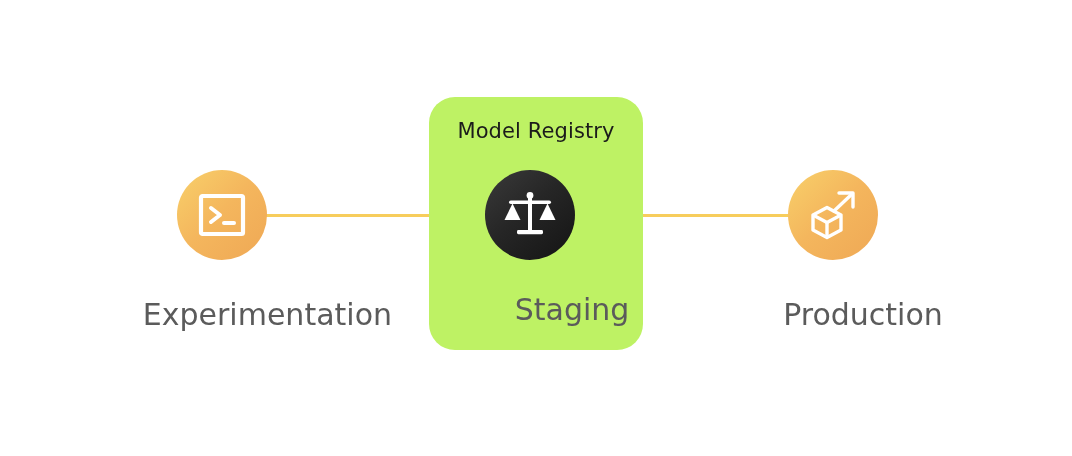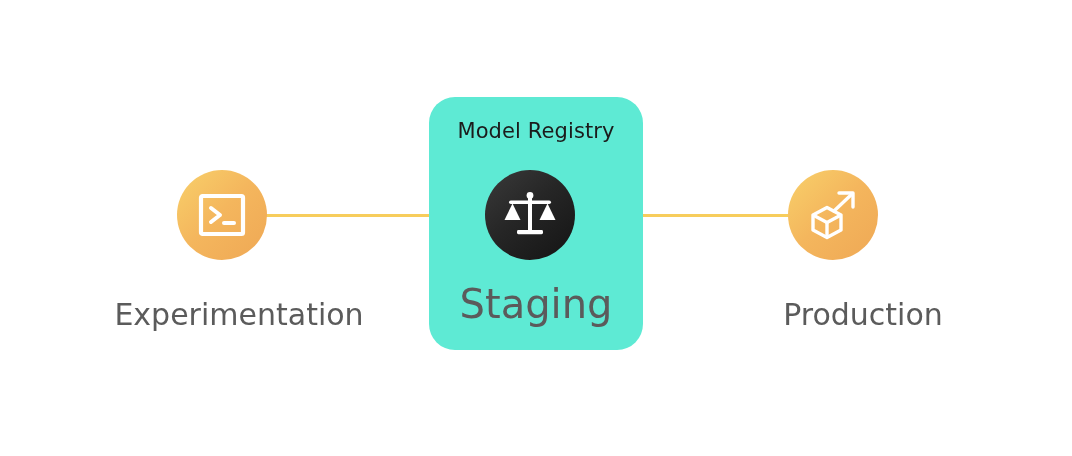--- a/index.html
+++ b/index.html
@@ -29,40 +29,41 @@
   .connector.right { left: 622px; width: 190px; }
 
   
   .stage-card {
     position: absolute;
     left: 429px;
     top: 97px;
     width: 214px;
     height: 253px;
     border-radius: 26px;
-    background: #5eead4;
+    background: #bef264;
   }
   .stage-card-title {
     position: absolute;
     top: 22px;
     left: 0;
     width: 100%;
     text-align: center;
     font-size: 21px;
     color: #1b1b1b;
     letter-spacing: 0.1px;
   }
   .stage-card-label {
     position: absolute;
     bottom: 23px;
     left: 0;
     width: 100%;
     text-align: center;
-    font-size: 40px;
+    font-size: 30px;
     color: #5b5b5b;
+    padding-left: 36px;
   }
 
   
   .node {
     position: absolute;
     width: 90px;
     height: 90px;
     top: 170px;
     border-radius: 50%;
     display: flex;
@@ -84,21 +85,21 @@
   
   .node-label {
     position: absolute;
     top: 297px;
     width: 340px;
     text-align: center;
     font-size: 30px;
     color: #5b5b5b;
     white-space: nowrap;
   }
-  .label-experimentation { left: 69px; }
+  .label-experimentation { left: 52px; text-align: right; }
   .label-production      { left: 693px; }
 </style>
 </head>
 <body>
 
 <div id="diagram">
 
   <div class="connector left"></div>
 
   <div class="connector right"></div>

